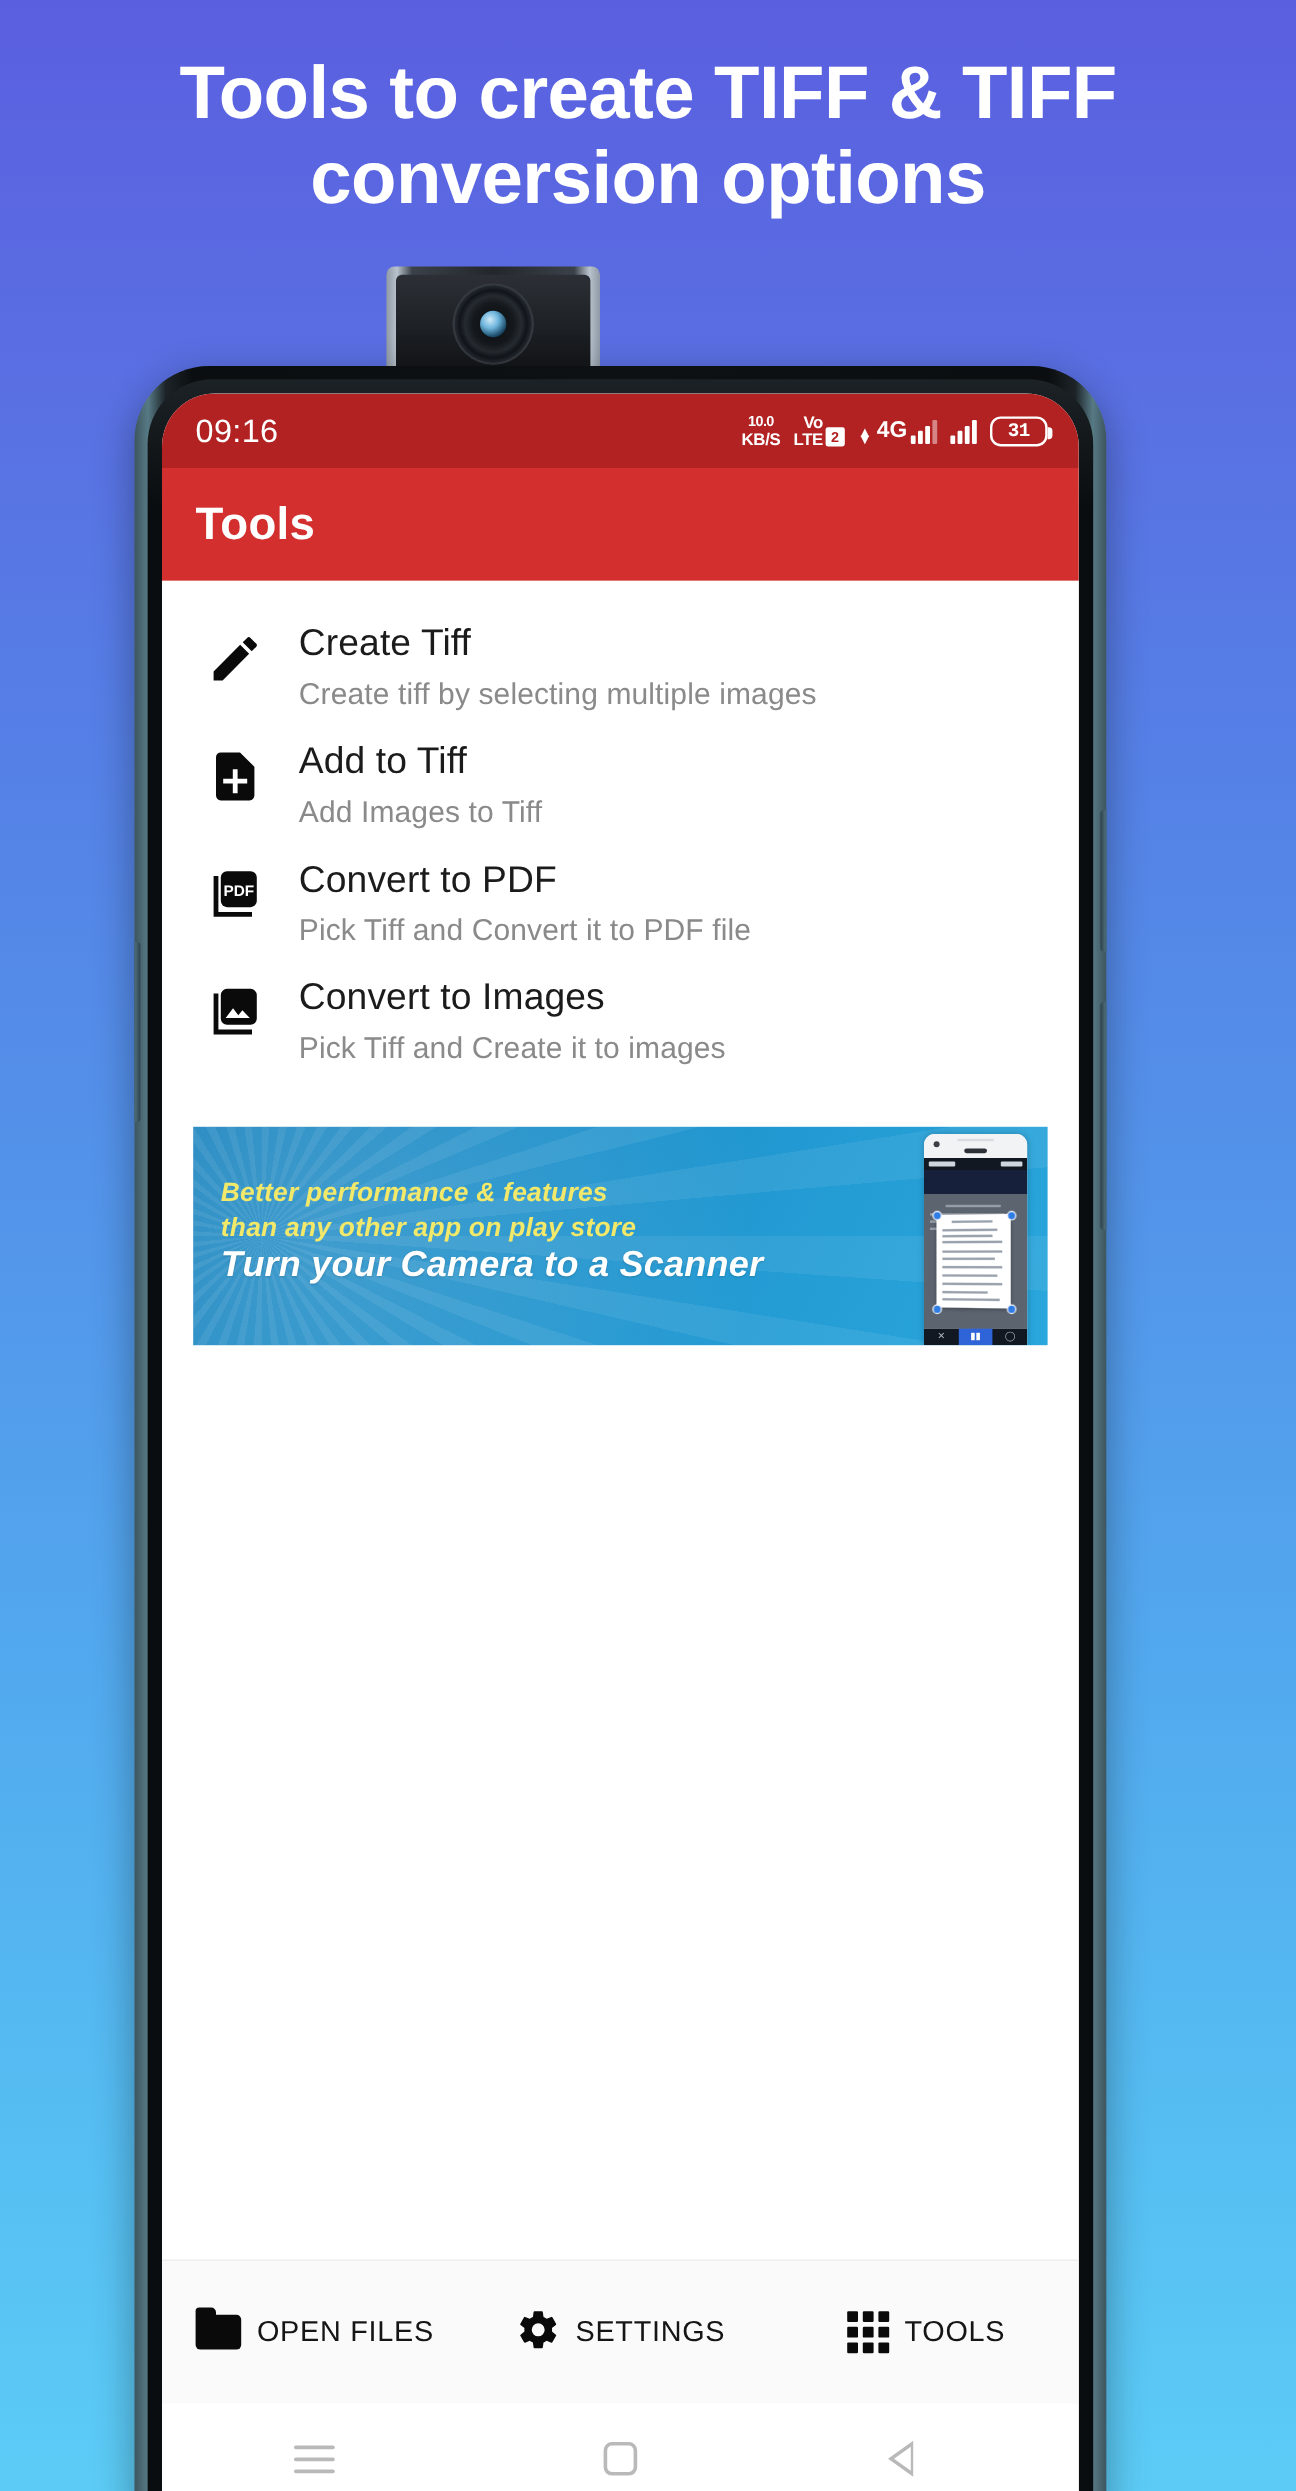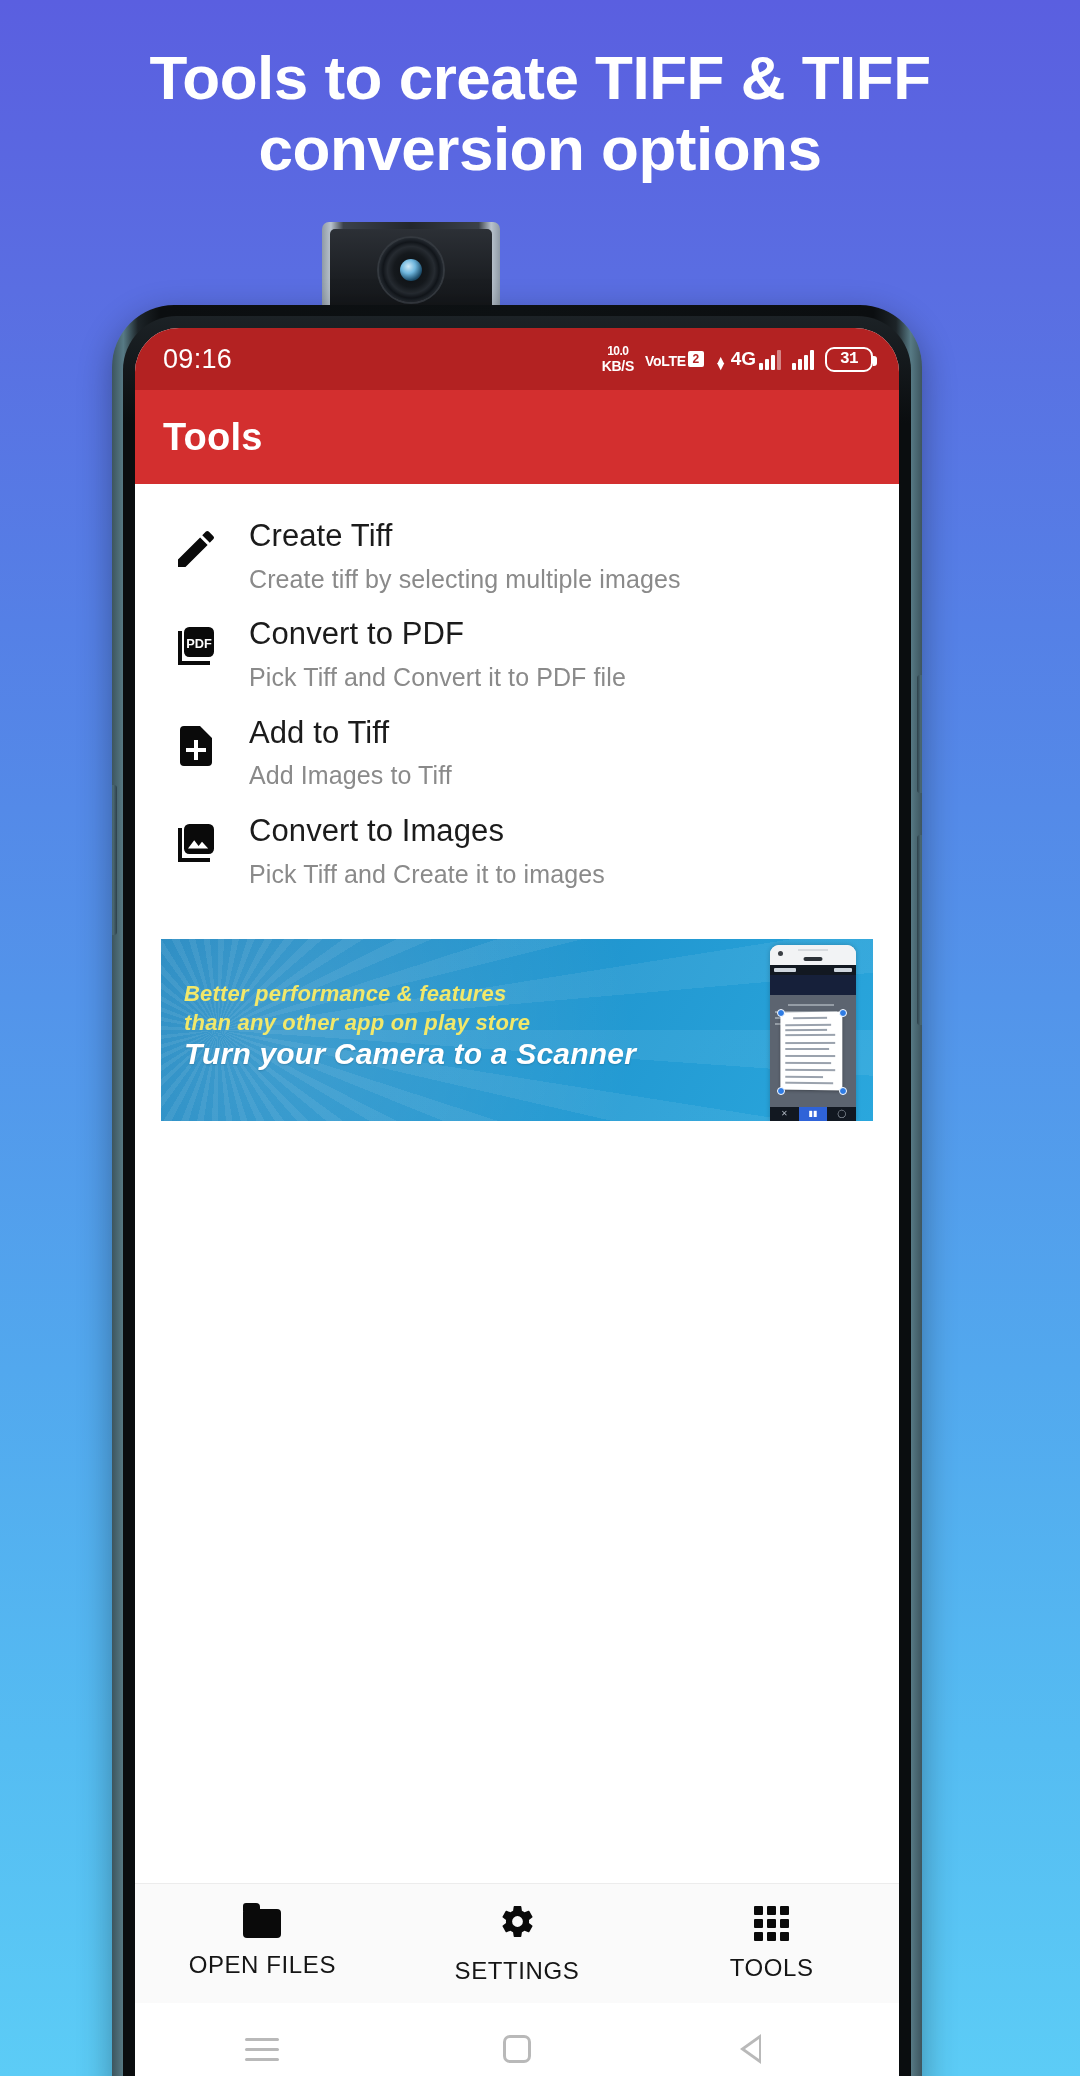--- a/index.html
+++ b/index.html
@@ -145,21 +145,21 @@
   #net-speed {
     display:flex; flex-direction:column;
     align-items:center; line-height:1;
     font-weight:bold;
   }
   #net-speed .big  { font-size:12px; letter-spacing:-0.5px; }
   #net-speed .unit { font-size:14px; margin-top:2px; letter-spacing:-0.3px; }
 
   #volte { display:flex; align-items:flex-end; gap:2px; }
   #volte-text {
-    display:flex; flex-direction:row;
+    display:flex; flex-direction:column;
     line-height:1; font-size:14px; font-weight:bold;
     letter-spacing:-0.3px;
     align-items:flex-end;
   }
   #volte-badge {
     width:16px; height:16px;
     background:#ffffff; color:#b32222;
     font-size:12px; font-weight:bold;
     display:flex; align-items:center; justify-content:center;
     border-radius:2px;
@@ -360,21 +360,21 @@
     flex:0 0 auto;
     height:120px;
     background:#fafafa;
     border-top:1px solid #ececec;
     display:flex;
     align-items:center;
   }
   .nav-item {
     flex:1;
     display:flex;
-    flex-direction:column;
+    flex-direction:row;
     align-items:center;
     justify-content:center;
     gap:13px;
   }
   .nav-label {
     font-size:24px;
     color:#151515;
     letter-spacing:0.6px;
   }
 
@@ -524,40 +524,40 @@
           </div>
           <div class="tool-text">
             <div class="tool-title">Create Tiff</div>
             <div class="tool-sub">Create tiff by selecting multiple images</div>
           </div>
         </div>
 
         <div class="tool-row">
           <div class="tool-icon">
             <svg width="48" height="48" viewBox="0 0 24 24" aria-hidden="true">
+              <path fill="#0a0a0a" d="M14 2H6a2 2 0 0 0-2 2v16a2 2 0 0 0 2 2h12a2 2 0 0 0 2-2V8l-6-6zm3 13h-4v4h-2v-4H7v-2h4V9h2v4h4v2z"></path>
+            </svg>
+          </div>
+          <div class="tool-text">
+            <div class="tool-title">Add to Tiff</div>
+            <div class="tool-sub">Add Images to Tiff</div>
+          </div>
+        </div>
+
+        <div class="tool-row">
+          <div class="tool-icon">
+            <svg width="48" height="48" viewBox="0 0 24 24" aria-hidden="true">
               <path fill="#0a0a0a" d="M3 4h2v15h14v2H3V4z"></path>
               <rect x="6" y="2" width="15" height="15" rx="2.6" fill="#0a0a0a"></rect>
               <text x="13.5" y="12.3" font-family="Liberation Sans, sans-serif" font-size="6.4" font-weight="bold" fill="#ffffff" text-anchor="middle">PDF</text>
             </svg>
           </div>
           <div class="tool-text">
             <div class="tool-title">Convert to PDF</div>
             <div class="tool-sub">Pick Tiff and Convert it to PDF file</div>
-          </div>
-        </div>
-
-        <div class="tool-row">
-          <div class="tool-icon">
-            <svg width="48" height="48" viewBox="0 0 24 24" aria-hidden="true">
-              <path fill="#0a0a0a" d="M14 2H6a2 2 0 0 0-2 2v16a2 2 0 0 0 2 2h12a2 2 0 0 0 2-2V8l-6-6zm3 13h-4v4h-2v-4H7v-2h4V9h2v4h4v2z"></path>
-            </svg>
-          </div>
-          <div class="tool-text">
-            <div class="tool-title">Add to Tiff</div>
-            <div class="tool-sub">Add Images to Tiff</div>
           </div>
         </div>
 
         <div class="tool-row">
           <div class="tool-icon">
             <svg width="48" height="48" viewBox="0 0 24 24" aria-hidden="true">
               <path fill="#0a0a0a" d="M3 4h2v15h14v2H3V4z"></path>
               <rect x="6" y="2" width="15" height="15" rx="2.6" fill="#0a0a0a"></rect>
               <path fill="#ffffff" d="M8 14.2l3.1-4.1 2.2 2.9 1.7-2.1 3.1 3.3H8z"></path>
             </svg>

